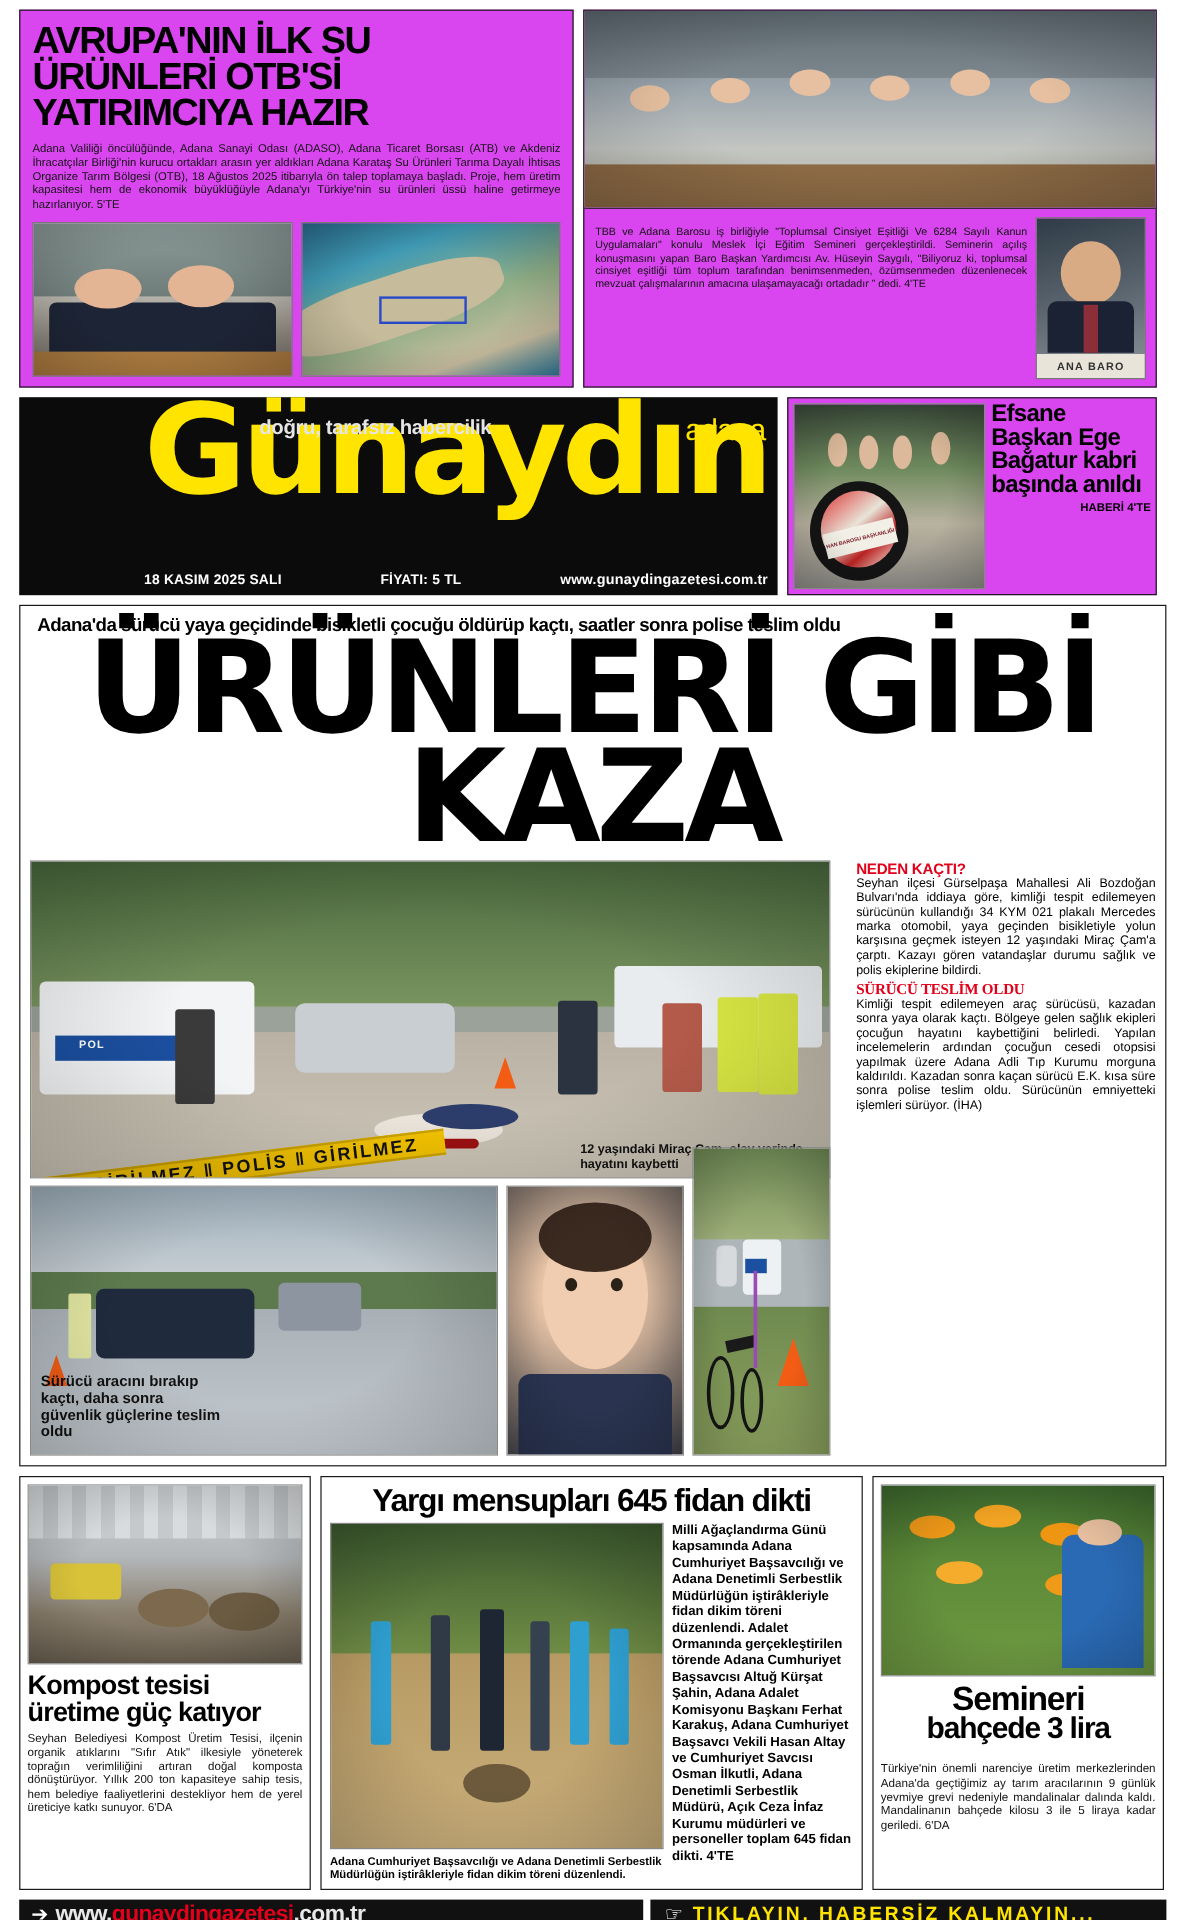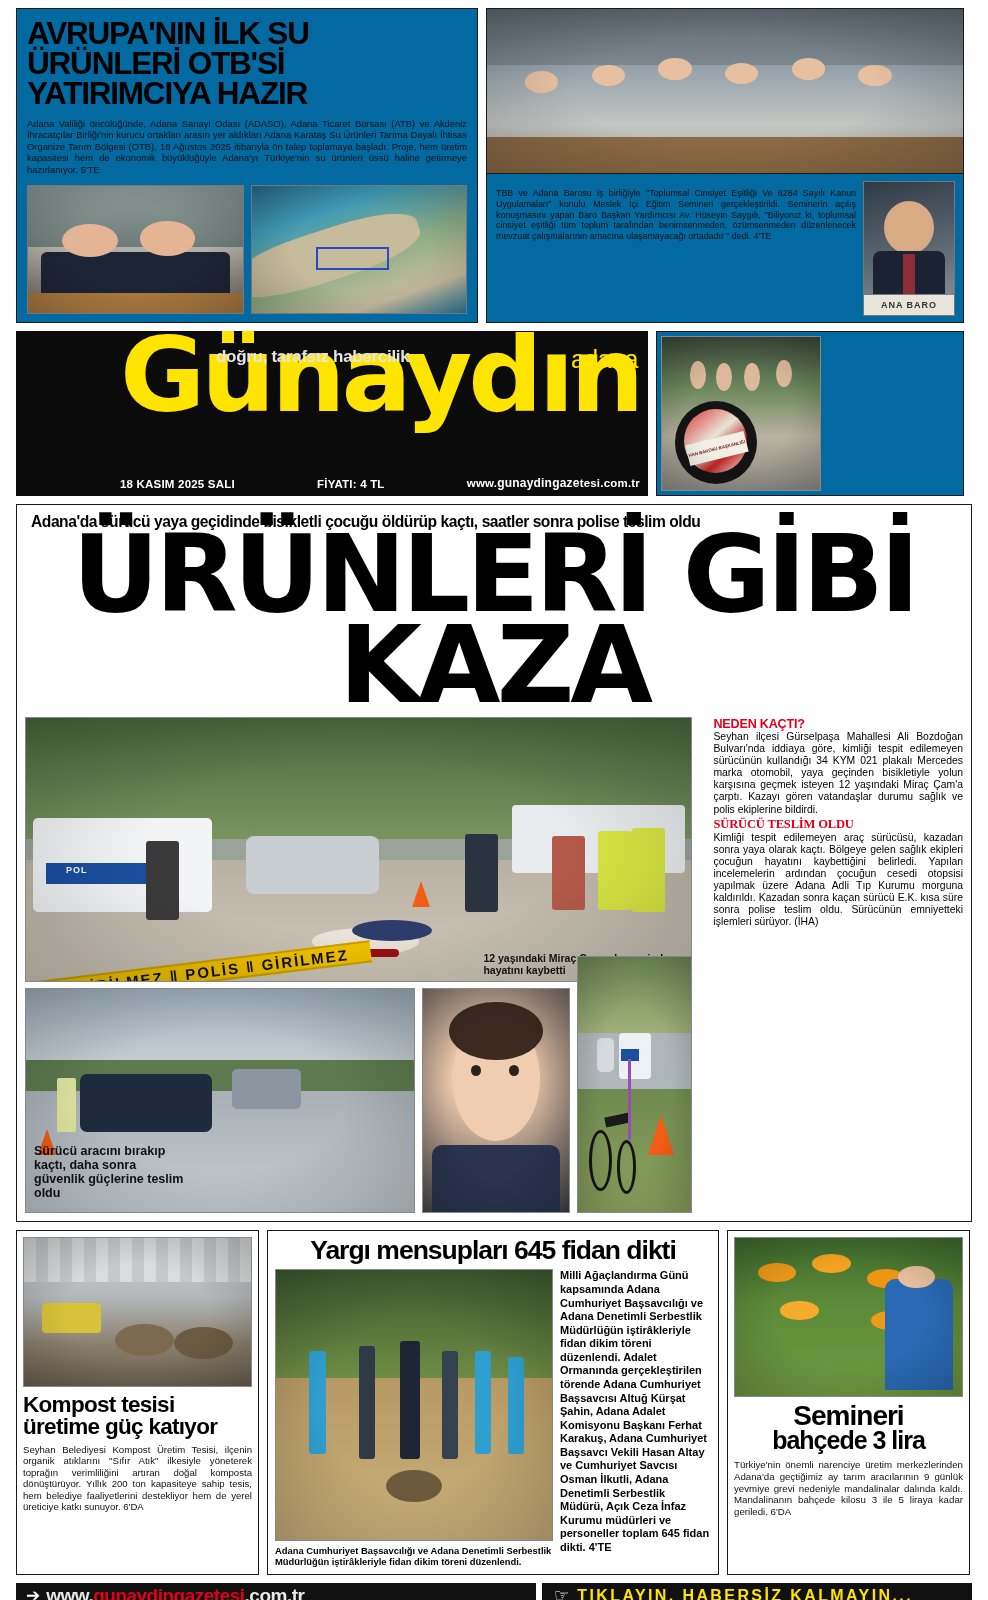--- a/index.html
+++ b/index.html
@@ -6,21 +6,21 @@
   body {
     width: 988px; height: 1600px;
     background: #ffffff;
     font-family: "Liberation Sans", sans-serif;
     overflow: hidden;
     position: relative;
   }
   .page { position: relative; width: 988px; height: 1600px; padding: 8px 16px 0 16px; }
 
   
-  .box { border: 1px solid #1a1a1a; background: #0369a1; }
+  .box { border: 1px solid #1a1a1a; background: #d946ef; }
   .hl { font-weight: bold; color: #000; line-height: 0.92; letter-spacing: -0.5px; }
   .body-txt { font-size: 10.2px; line-height: 1.2; text-align: justify; color: #111; }
 
   
   .top-row { display: flex; gap: 8px; height: 315px; }
   .top-left { width: 462px; border: 1px solid #1a1a1a; padding: 10px 10px 8px 10px; display: flex; flex-direction: column; }
   .top-left h1 { font-size: 31.5px; line-height: 0.95; letter-spacing: -1.2px; }
   .top-left .lead { margin-top: 9px; font-size: 9.4px; line-height: 1.23; text-align: justify; }
   .tl-photos { margin-top: 9px; display: flex; gap: 7px; flex: 1; }
   .tl-photos .ph { flex: 1; border: 1px solid #777; position: relative; overflow: hidden; }
@@ -84,21 +84,21 @@
   .bm-inner { display: flex; gap: 7px; margin-top: 6px; flex: 1; }
   .bm-photocol { width: 278px; display: flex; flex-direction: column; }
   .bm-photo { flex: 1; border: 1px solid #888; position: relative; overflow: hidden; }
   .bm-cap { margin-top: 5px; font-size: 9.4px; font-weight: bold; line-height: 1.15; }
   .bm-text { flex: 1; font-size: 11px; line-height: 1.235; font-weight: bold; }
 
   .br { width: 243px; border: 1px solid #1a1a1a; padding: 6px; display: flex; flex-direction: column; }
   .br-photo { height: 160px; border: 1px solid #888; position: relative; overflow: hidden; }
   .br h3 { margin-top: 6px; font-size: 28px; line-height: 0.95; letter-spacing: -1px; text-align: center; }
   .br h3 .l2 { font-size: 25px; display: block; }
-  .br p { margin-top: 6px; font-size: 9.7px; line-height: 1.2; text-align: justify; }
+  .br p { margin-top: 16px; font-size: 9.7px; line-height: 1.2; text-align: justify; }
 
   
   .footer { display: flex; gap: 6px; margin-top: 8px; height: 26px; }
   .f-left { width: 520px; background: #111; display: flex; align-items: center; padding-left: 10px; gap: 6px; }
   .f-left .txt { font-size: 19px; font-weight: bold; color: #fff; letter-spacing: -0.5px; }
   .f-left .txt .red { color: #e2001a; }
   .f-left .txt .grey { color: #e8e8e8; }
   .f-right { flex: 1; background: #111; display: flex; align-items: center; padding-left: 12px; gap: 8px; }
   .f-right .txt { font-size: 16px; font-weight: bold; color: #ffe400; letter-spacing: 2.4px; }
   .cursor { color: #fff; font-size: 17px; }
@@ -180,36 +180,40 @@
 
   <div class="masthead-row">
     <div class="masthead">
       <div class="logo-wrap">
         <div class="logo-main">Günaydın</div>
       </div>
       <div class="slogan">doğru, tarafsız habercilik</div>
       <div class="adana-tag">adana</div>
       <div class="mast-foot">
         <span>18 KASIM 2025 SALI</span>
-        <span>FİYATI: 4 TL</span>
+        <span>FİYATI: 5 TL</span>
         <span class="url"><span>www.</span><b>gunaydingaze</b><span>tesi.com.tr</span></span>
       </div>
     </div>
 
     <div class="mast-right box">
       <div class="mr-photo">
         <div class="sky g4"></div>
         <div class="blob" style="left:8%;top:42%;width:52%;height:54%;background:#141414;"></div>
         <div class="blob" style="left:14%;top:47%;width:40%;height:42%;background:linear-gradient(140deg,#d33,#e8e4d8 45%,#b22 70%,#f6f2e6);"></div>
         <div style="position:absolute;left:16%;top:66%;width:38%;height:14%;background:#f2efe6;transform:rotate(-14deg);font-size:4.4px;color:#7a1420;display:flex;align-items:center;justify-content:center;font-weight:bold;overflow:hidden;">HAN BAROSU BAŞKANLIĞI</div>
         <div class="blob" style="left:18%;top:16%;width:10%;height:18%;background:#dcb99a;"></div>
         <div class="blob" style="left:34%;top:17%;width:10%;height:18%;background:#dcb99a;"></div>
         <div class="blob" style="left:52%;top:17%;width:10%;height:18%;background:#dcb99a;"></div>
         <div class="blob" style="left:72%;top:15%;width:10%;height:18%;background:#dcb99a;"></div>
         <div class="vig"></div>
+      </div>
+      <div class="mr-text">
+        <h3 class="hl">Efsane Başkan Ege Bağatur kabri başında anıldı</h3>
+        <div class="ref">HABERİ 4'TE</div>
       </div>
     </div>
   </div>
 
   <div class="main-story">
     <div class="kicker">Adana'da sürücü yaya geçidinde bisikletli çocuğu öldürüp kaçtı, saatler sonra polise teslim oldu</div>
     <div class="mega hl">ÜRÜNLERİ GİBİ KAZA</div>
 
     <div class="ms-body">
       <div class="ms-left">

